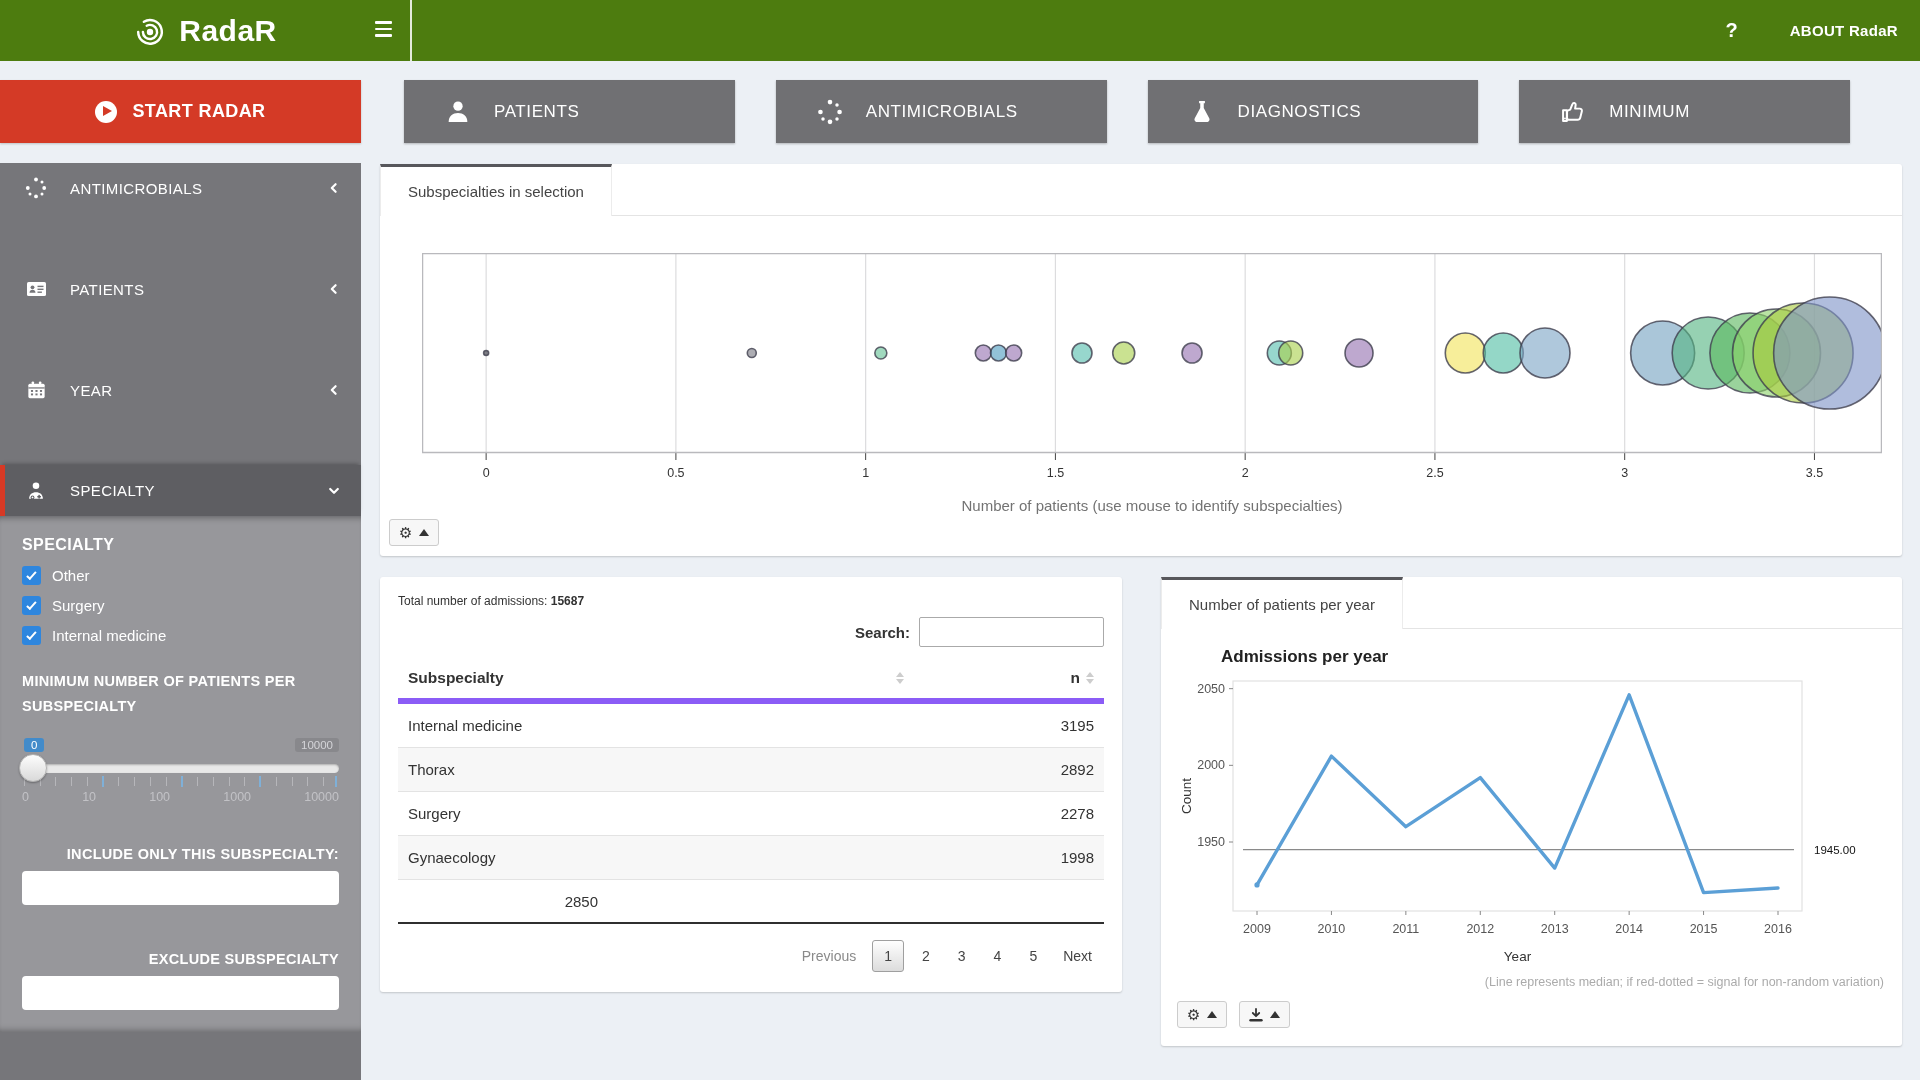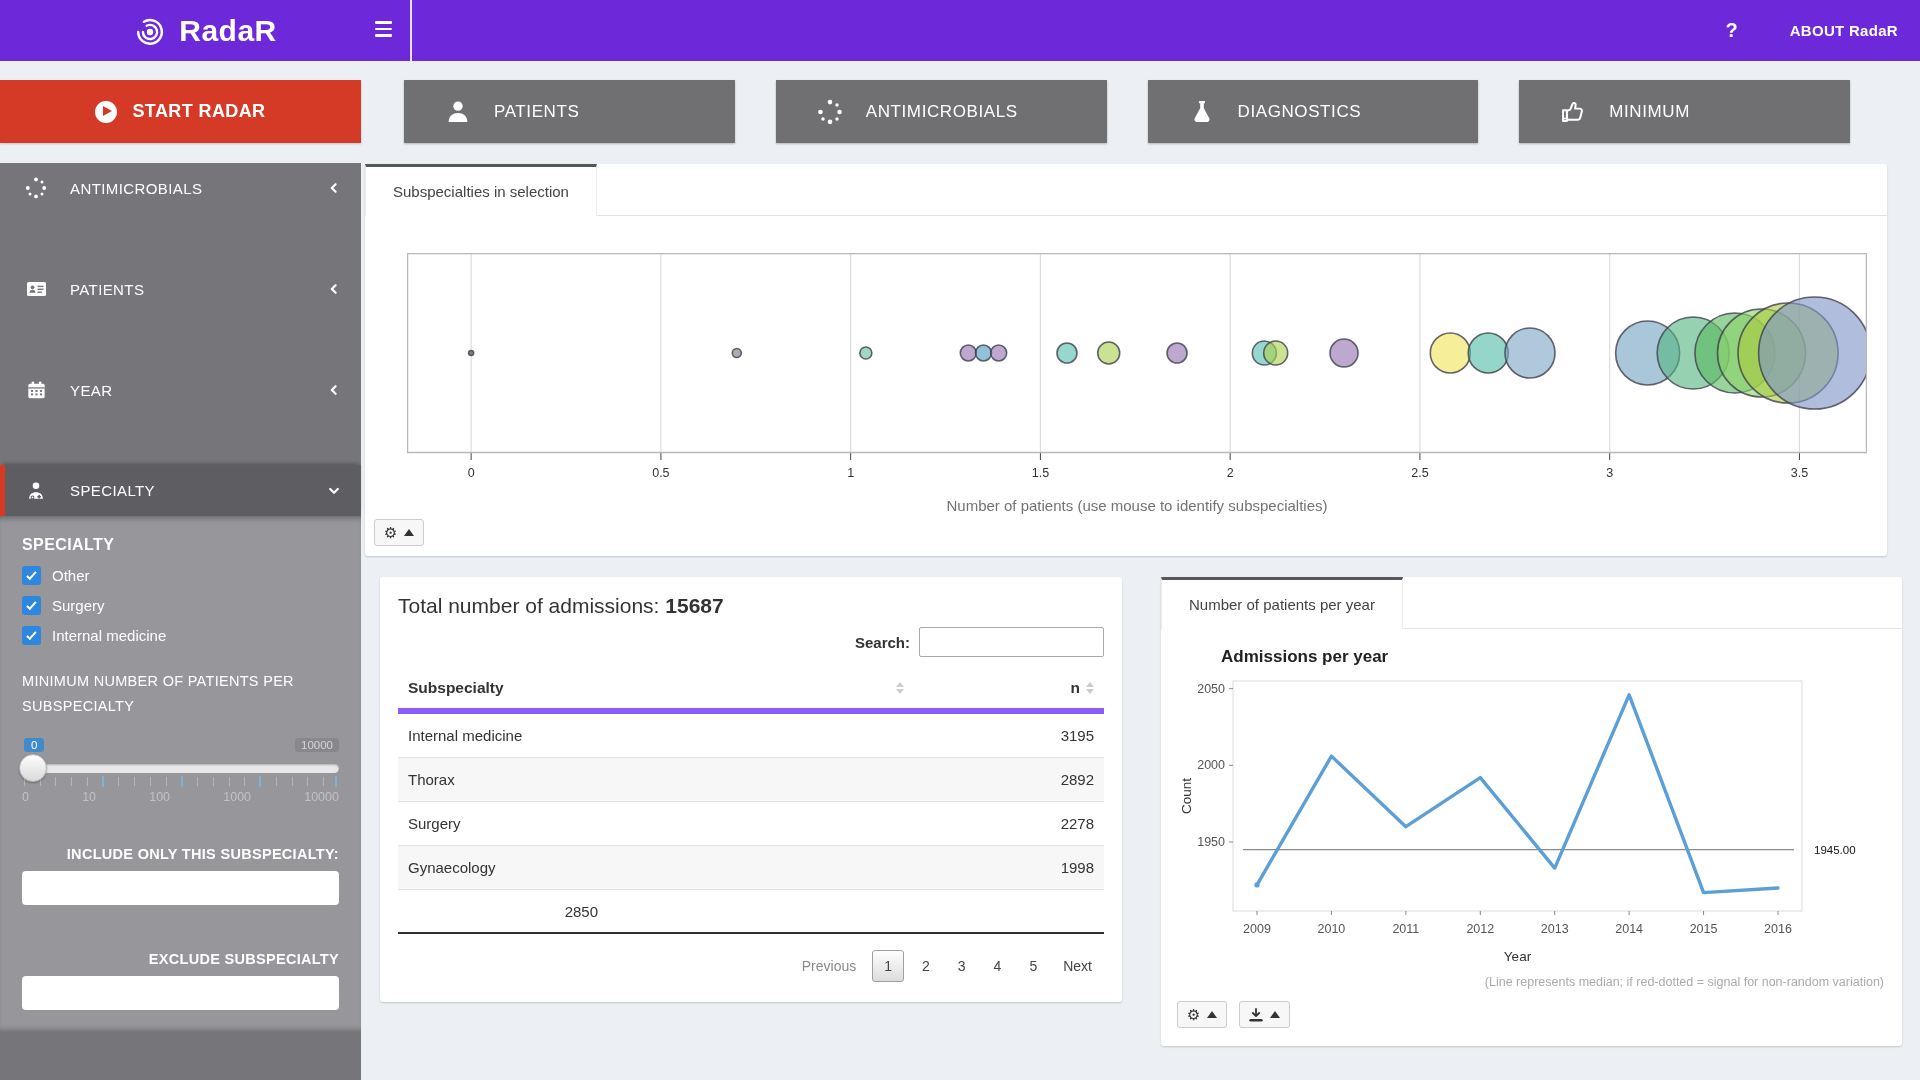--- a/index.html
+++ b/index.html
@@ -1,21 +1,21 @@
 <!DOCTYPE html>
 <html><head>
 <meta charset="utf-8">
 <style>
   html,body{margin:0;padding:0;background:#ECF0F5;}
   *{box-sizing:border-box;}
   .app{position:relative;width:1920px;height:1080px;background:#ECF0F5;
        font-family:"Liberation Sans","DejaVu Sans",sans-serif;color:#333;overflow:hidden;}
 
   
-  .header{position:absolute;left:0;top:0;width:1920px;height:61px;background:#6d28d9;z-index:5;text-decoration:underline;}
+  .header{position:absolute;left:0;top:0;width:1920px;height:61px;background:#4d7c0f;z-index:5;text-decoration:underline;}
   .logo{position:absolute;left:0;top:0;width:412px;height:61px;display:flex;align-items:center;
         justify-content:center;gap:12px;border-right:2px solid rgba(255,255,255,.85);}
   .logo-text{color:#fff;font-size:30px;font-weight:bold;letter-spacing:.5px;}
   .hamburger{position:absolute;right:18px;top:21px;display:flex;flex-direction:column;gap:4px;cursor:pointer;}
   .hamburger i{display:block;width:17px;height:2.6px;background:#fff;border-radius:1px;}
   .header-right{position:absolute;right:0;top:0;height:61px;display:flex;align-items:center;gap:52px;padding-right:22px;}
   .help-q{color:#fff;font-size:20px;font-weight:bold;cursor:pointer;}
   .about{color:#fff;font-size:15px;font-weight:bold;letter-spacing:.3px;cursor:pointer;}
 
   
@@ -38,21 +38,21 @@
   .mi-icon{width:26px;display:flex;justify-content:center;}
 
   .filter-panel{width:361px;height:516px;background:#97979B;padding:20px 22px 0;
                 box-shadow:inset 0 7px 7px -6px rgba(0,0,0,.4), inset 0 -7px 7px -6px rgba(0,0,0,.35);}
   .fp-title{color:#fff;font-weight:bold;font-size:16px;letter-spacing:.4px;margin-bottom:12px;}
   .cb-row{display:flex;align-items:center;gap:11px;margin-bottom:11px;cursor:pointer;}
   .cb{width:19px;height:19px;border-radius:3px;background:#2E86DE;display:flex;align-items:center;justify-content:center;}
   .cb i{display:block;width:5px;height:10px;border-right:2.6px solid #fff;border-bottom:2.6px solid #fff;
         transform:rotate(42deg) translate(-1px,-1px);}
   .cb-label{color:#fff;font-size:15px;}
-  .fp-heading{color:#fff;font-weight:normal;font-size:14.5px;letter-spacing:.3px;line-height:1.75;margin-top:24px;}
+  .fp-heading{color:#fff;font-weight:bold;font-size:14.5px;letter-spacing:.3px;line-height:1.75;margin-top:24px;}
   .slider-wrap{position:relative;margin-top:30px;height:60px;}
   .slider-track{position:absolute;left:0;right:0;top:14px;height:9px;border-radius:5px;background:#E8E8E8;
                 box-shadow:inset 0 1px 2px rgba(0,0,0,.25);cursor:pointer;}
   .slider-handle{position:absolute;left:-3px;top:4px;width:28px;height:28px;border-radius:50%;cursor:grab;
                  background:linear-gradient(#fdfdfd,#d9d9d9);border:1px solid #b3b3b3;box-shadow:0 1px 2px rgba(0,0,0,.3);}
   .slider-val{position:absolute;left:2px;top:-12px;background:#428BCA;color:#fff;font-size:11.5px;
               padding:1px 7px;border-radius:3px;}
   .slider-max{position:absolute;right:0;top:-12px;background:#88888C;color:#d4d4d8;font-size:11.5px;
               padding:1px 6px;border-radius:3px;}
   .slider-ticks{position:absolute;left:2px;right:2px;top:27px;height:9px;
@@ -73,35 +73,35 @@
            box-shadow:0 1px 2px rgba(0,0,0,.25);}
   .nav-icon{width:32px;display:flex;justify-content:center;}
 
   .box{background:#fff;border-radius:3px;box-shadow:0 1px 2px rgba(0,0,0,.18);}
   .tab-header{display:flex;height:52px;border-bottom:1px solid #e4e4e4;}
   .tab{display:flex;align-items:center;padding:0 27px;font-size:15px;color:#444;cursor:pointer;
        border-top:3px solid transparent;}
   .tab.active{border-top:3px solid #57575B;border-left:1px solid #ececec;border-right:1px solid #ececec;
               margin-bottom:-1px;background:#fff;font-weight:normal;}
 
-  .tabbox1{margin:21px 0 0 4px;width:1522px;}
+  .tabbox1{margin:21px 0 0 19px;width:1522px;}
   .bubble-body{position:relative;padding:37px 20px 42px 42px;}
   .axis-label{width:1460px;text-align:center;font-size:15px;color:#737373;margin-top:3px;}
   .mini-btn{display:inline-flex;align-items:center;gap:7px;height:27px;padding:0 9px;background:#f7f7f7;
             border:1px solid #ccc;border-radius:3px;cursor:pointer;color:#333;}
   .gear-glyph{font-size:15px;line-height:1;}
   .caret-up{width:0;height:0;border-bottom:7px solid #333;border-left:5px solid transparent;border-right:5px solid transparent;}
   .bubble-gear{position:absolute;left:9px;bottom:10px;}
 
   .bottom-row{display:flex;align-items:flex-start;gap:39px;margin:21px 0 0 19px;width:1522px;}
   .left-box{width:742px;}
   .right-box{width:741px;}
 
   .lb-body{padding:17px 18px 20px;}
-  .total-line{font-size:21px;color:#333;}
+  .total-line{font-size:12px;color:#333;}
   .total-line b{font-weight:bold;}
   .search-row{display:flex;justify-content:flex-end;align-items:center;gap:9px;margin-top:9px;}
   .search-row label{font-weight:bold;font-size:15px;}
   .search-input{width:185px;height:30px;border:1px solid #aaa;border-radius:2px;padding:0 8px;font-family:inherit;font-size:14px;}
   .tbl{margin-top:13px;}
   .tbl-head{display:flex;align-items:center;padding:9px 10px 11px;border-bottom:6px solid #8b5cf6;
             font-weight:bold;font-size:15.5px;}
   .th1{flex:1;display:flex;justify-content:space-between;align-items:center;cursor:pointer;}
   .th2{width:190px;display:flex;justify-content:flex-end;align-items:center;gap:6px;cursor:pointer;}
   .sort{display:flex;flex-direction:column;gap:2px;}

